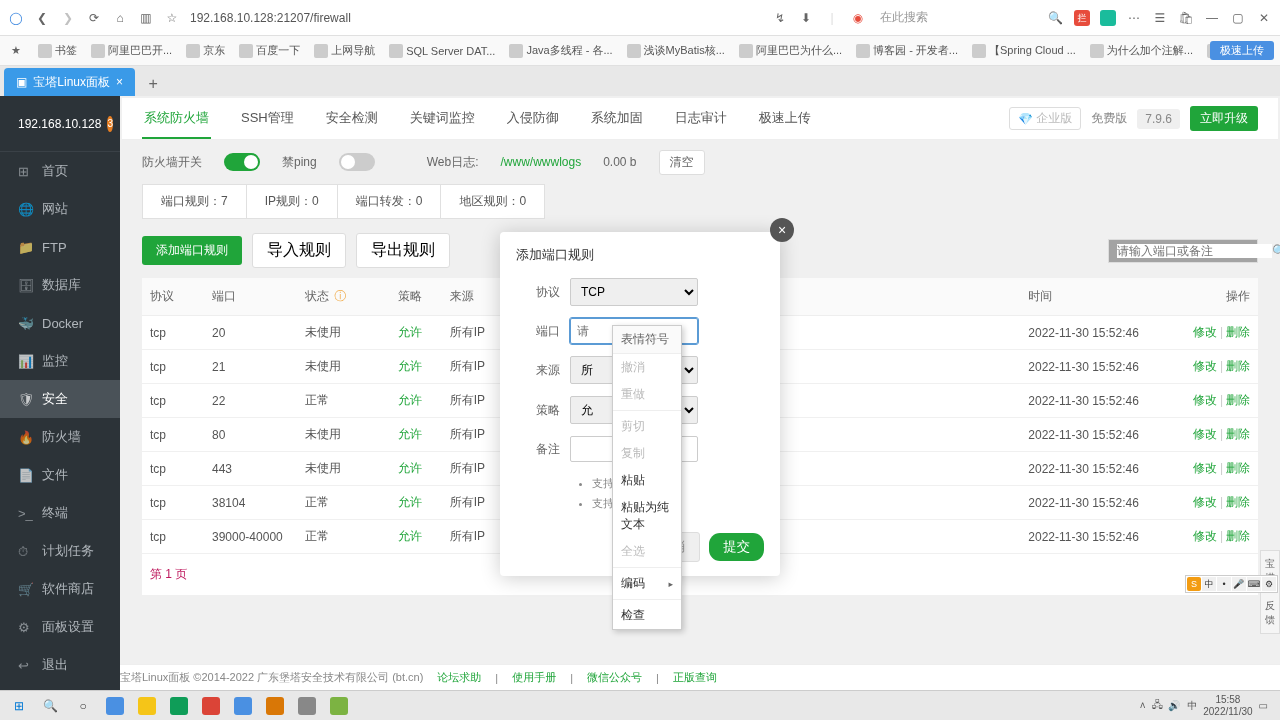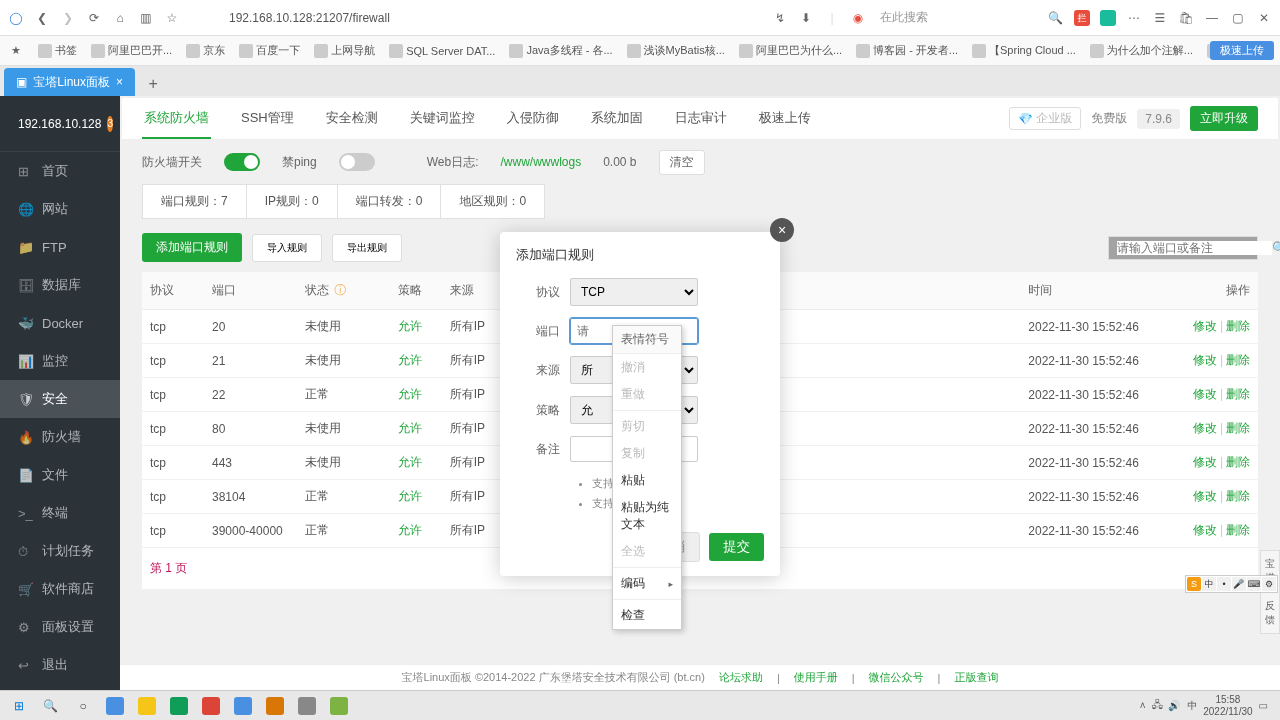--- a/index.html
+++ b/index.html
@@ -2,21 +2,21 @@
 <html><head>
 <meta charset="utf-8">
 <style>
 * { margin: 0; padding: 0; box-sizing: border-box; font-family: "Microsoft YaHei", Arial, sans-serif; }
 body { background: #f5f5f5; font-size: 12px; color: #333; overflow: hidden; width: 1280px; height: 720px; position: relative; }
 
 
 .browser-bar { height: 36px; background: #fff; border-bottom: 1px solid #e0e0e0; display: flex; align-items: center; padding: 0 8px; gap: 10px; }
 .nav-icon { width: 16px; height: 16px; display: flex; align-items: center; justify-content: center; color: #666; cursor: pointer; }
 .url-bar { flex: 1; display: flex; align-items: center; gap: 6px; color: #555; }
-.url-text { flex: 1; margin-left: 39px; }
+.url-text { flex: 1; }
 .br-right { display: flex; align-items: center; gap: 10px; color: #666; }
 .search-ph { color: #999; margin-left: 4px; }
 .icon-sq { width: 16px; height: 16px; border-radius: 3px; display: inline-block; }
 .red { background: #e74c3c; color:#fff; font-size:9px; text-align:center; line-height:16px;}
 .teal { background: #1abc9c; }
 
 .bookmarks-bar { height: 30px; background: #f9f9f9; border-bottom: 1px solid #e0e0e0; display: flex; align-items: center; padding: 0 8px; gap: 14px; font-size: 11px; color: #555; overflow: hidden; position: relative; }
 .bm-item { display: flex; align-items: center; gap: 3px; white-space: nowrap; cursor: pointer; }
 .bm-fav { width: 14px; height: 14px; border-radius: 2px; background: #ccc; flex-shrink: 0; }
 .upload-badge { position: absolute; right: 6px; background: #4a90e2; color: #fff; padding: 2px 10px; border-radius: 3px; font-size: 11px;}
@@ -55,21 +55,21 @@
 .toggle.on::after { right: 2px; }
 .toggle.off::after { left: 2px; }
 .web-log { color: #20a53a; }
 .btn-gray { background: #fff; border: 1px solid #ddd; padding: 3px 10px; border-radius: 3px; cursor: pointer; }
 
 .content-box { margin: 0 20px 0 20px; background: transparent; }
 .rule-tabs { display: flex; gap: 0; margin-bottom: 14px; }
 .rule-tab { padding: 8px 18px; background: #fff; border: 1px solid #e0e0e0; cursor: pointer; font-size: 12px; color: #555; margin-right:-1px;}
 .action-row { display: flex; gap: 10px; margin-bottom: 10px; align-items:center;}
 .btn-green { background: #20a53a; color: #fff; padding: 6px 14px; border-radius: 3px; cursor: pointer; border: none; font-size: 12px; }
-.btn-white { background: #fff; border: 1px solid #ddd; padding: 6px 14px; border-radius: 3px; cursor: pointer; font-size: 10px; }
+.btn-white { background: #fff; border: 1px solid #ddd; padding: 6px 14px; border-radius: 3px; cursor: pointer; font-size: 16px; }
 .search-box { margin-left: auto; display: flex; align-items: center; background: #a3a3a3; border: 1px solid #ddd; padding: 4px 8px; width: 150px; }
 .search-box input { border: none; outline: none; flex: 1; font-size: 12px; }
 
 table { width: 100%; border-collapse: collapse; background: #fff; font-size: 12px; }
 th { text-align: left; padding: 10px 8px; background: #fafafa; color: #666; font-weight: normal; border-bottom: 1px solid #eee; }
 td { padding: 8px 8px; border-bottom: 1px solid #f0f0f0; color: #555; }
 .allow { color: #20a53a; }
 .row-act { color: #20a53a; cursor: pointer; }
 .row-act-sep { color: #ccc; margin: 0 3px; }
 .status-ico { color: #f0ad4e; margin-left: 2px;}
@@ -80,32 +80,32 @@
 .modal-body { padding: 4px 24px 8px; }
 .form-row { display: flex; align-items: center; margin-bottom: 12px; }
 .form-label { width: 46px; color: #666; text-align: right; padding-right: 10px; }
 .form-ctrl { flex: 1; }
 .form-ctrl select, .form-ctrl input { width: 128px; padding: 5px 6px; border: 1px solid #ccc; border-radius: 2px; font-size: 12px; }
 .form-ctrl input.port-input { border-color: #5b9bd5; width: 128px; outline: 1px solid #5b9bd5;}
 .hints { padding-left: 56px; color: #888; font-size: 11px; line-height: 1.8; }
 .hints li { list-style: disc; margin-left: 12px;}
 .modal-footer { padding: 10px 16px 14px; text-align: right; }
 .btn-cancel { background: #efefef; border: 1px solid #ddd; padding: 5px 14px; border-radius: 3px; cursor: pointer; margin-right: 6px; color:#999;}
-.btn-submit { background: #20a53a; color: #fff; padding: 5px 14px; border: none; border-radius: 3px; cursor: pointer; }
+.btn-submit { background: #20a53a; color: #fff; padding: 5px 14px; border: none; border-radius: 11px; cursor: pointer; }
 
 
 .ctx-menu { position: absolute; left: 612px; top: 325px; width: 70px; background: #fff; border: 1px solid #ccc; box-shadow: 2px 2px 6px rgba(0,0,0,0.2); z-index: 200; font-size: 12px; }
 .ctx-head { padding: 5px 8px; color: #666; border-bottom: 1px solid #eee; background:#fafafa;}
 .ctx-item { padding: 5px 8px; cursor: pointer; color: #333; display:flex; justify-content:space-between; align-items:center;}
 .ctx-item.disabled { color: #bbb; }
 .ctx-sep { height: 1px; background: #eee; margin: 2px 0; }
 .ctx-arrow { font-size: 9px; color: #666;}
 
 
-.footer { position: absolute; bottom: 30px; left: 120px; right: 0; height: 26px; display: flex; align-items: center; justify-content: center; gap: 14px; font-size: 11px; color: #888; background: #fff; border-top: 1px solid #eee;}
+.footer { position: absolute; bottom: 30px; left: 120px; right: 0; height: 26px; display: flex; align-items: center; gap: 14px; font-size: 11px; color: #888; background: #fff; border-top: 1px solid #eee;}
 .footer a { color: #20a53a; cursor: pointer; }
 
 
 .taskbar { position: absolute; bottom: 0; left: 0; right: 0; height: 30px; background: #e8e8e8; border-top: 1px solid #ccc; display: flex; align-items: center; padding: 0 4px; gap: 2px; }
 .tb-item { width: 30px; height: 26px; display: flex; align-items: center; justify-content: center; cursor: pointer; border-radius: 2px; }
 .tb-ico { width: 18px; height: 18px; border-radius: 3px; }
 .tb-right { margin-left: auto; display: flex; align-items: center; gap: 6px; font-size: 10px; color: #555; padding-right: 8px;}
 .tb-time { text-align: center; line-height: 1.2; }
 
 

